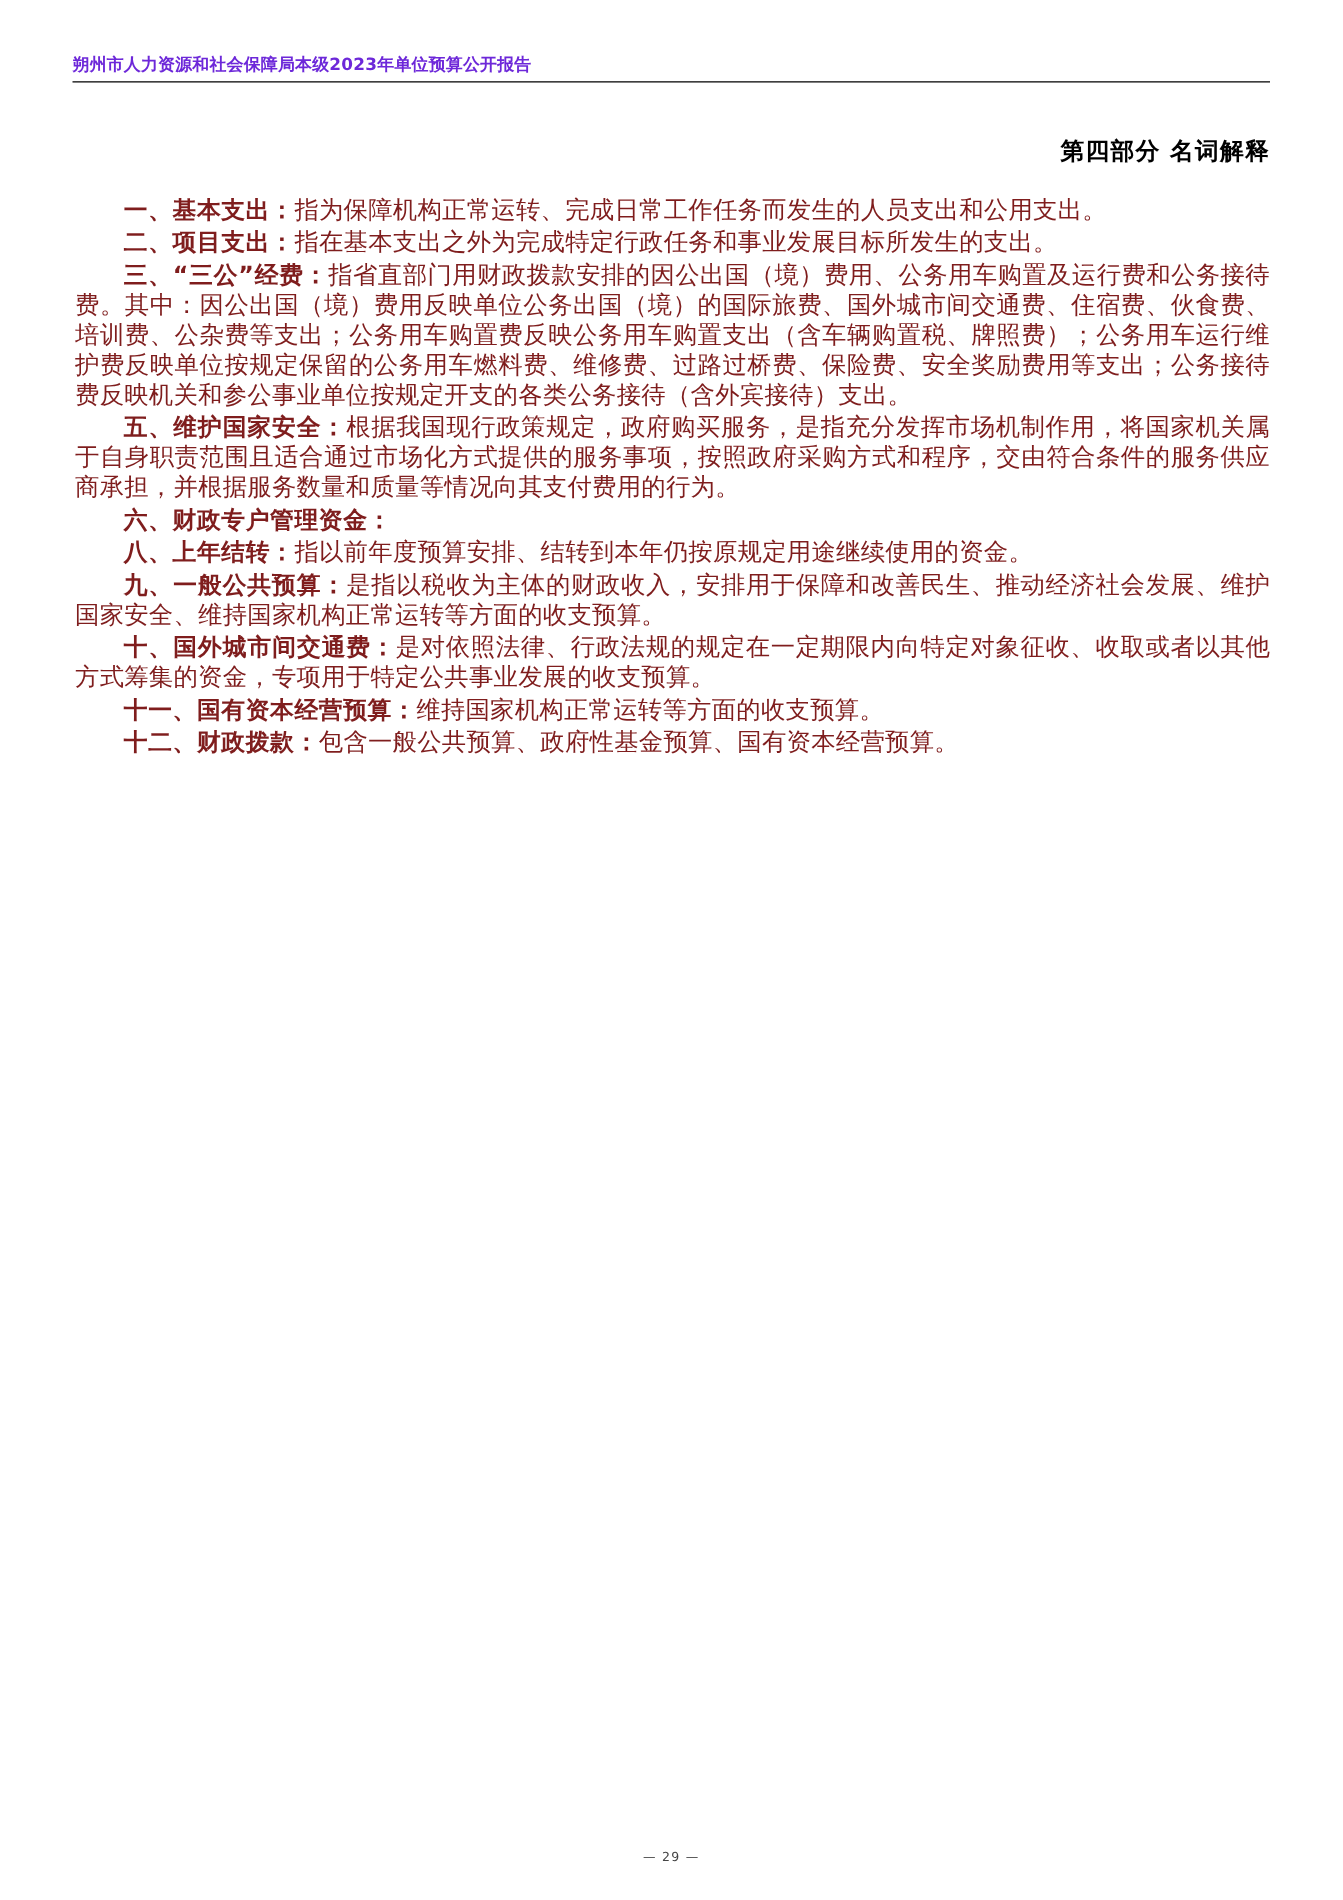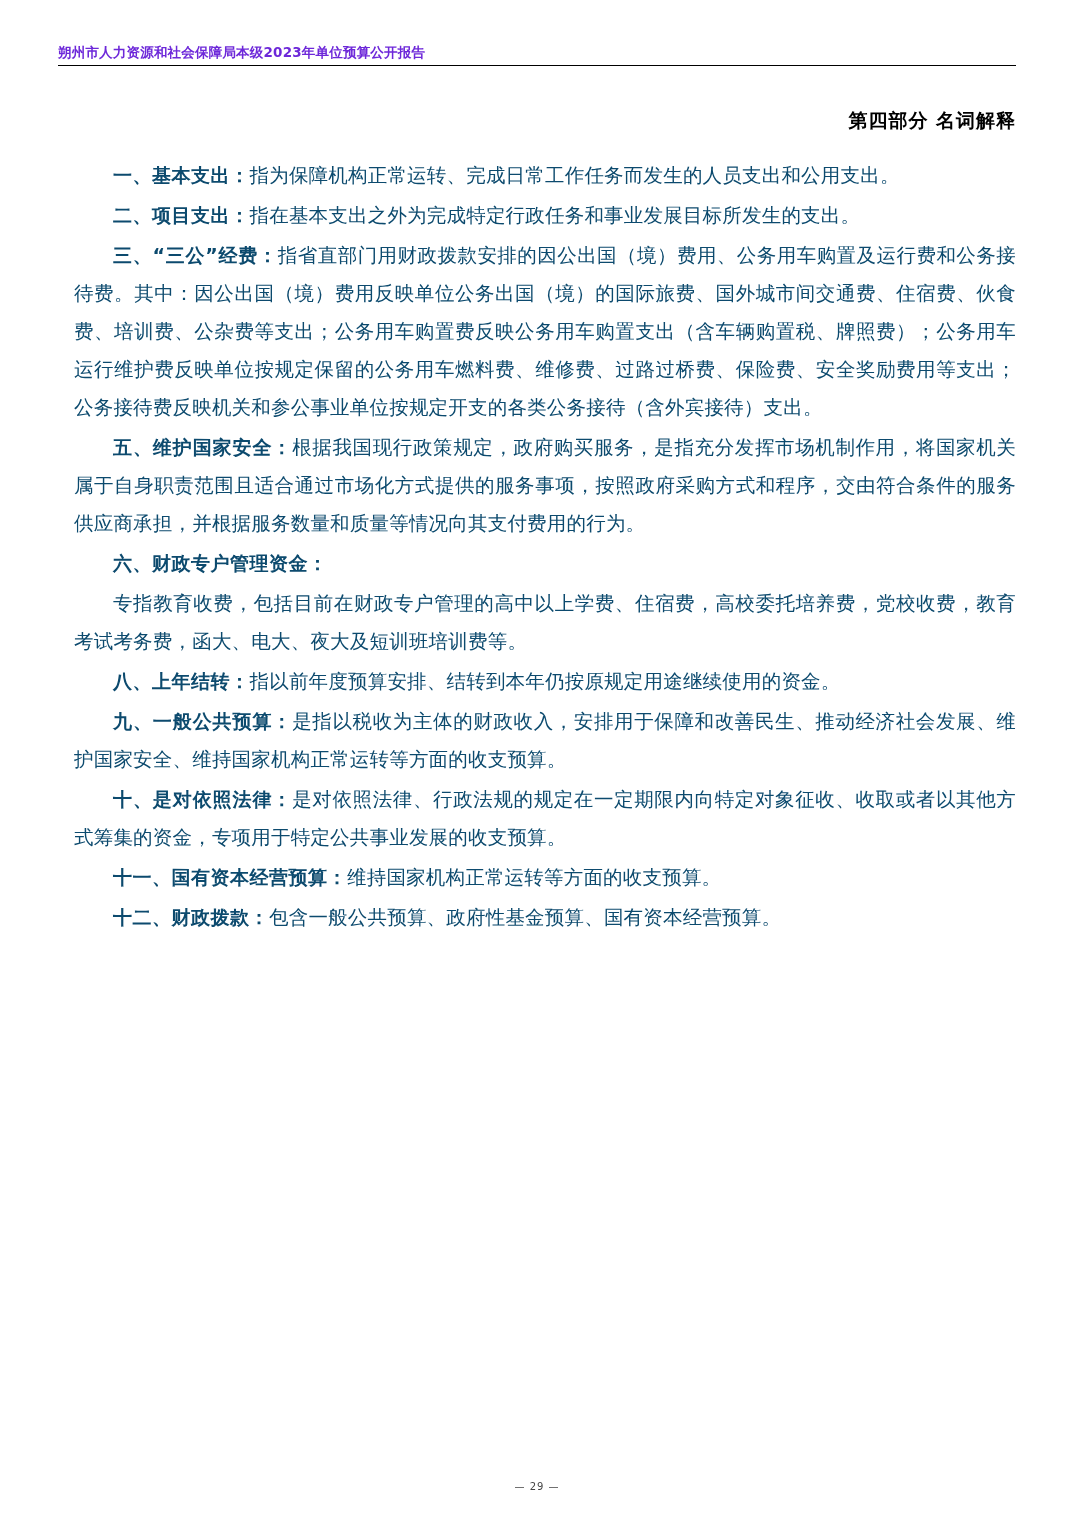--- a/index.html
+++ b/index.html
@@ -56,27 +56,27 @@
   .doc-title {
     text-align: right;
     font-family: "DejaVu Sans", "Liberation Sans", sans-serif;
     font-size: 19px;
     font-weight: bold;
     letter-spacing: 1px;
     margin: 16px 0 22px 0;
     color: #000;
   }
   p.para {
-    margin: 0 0 1px 16px;
+    margin: 0 0 1px 2px;
     font-size: 19.5px;
-    line-height: 38px;
+    line-height: 24px;
     text-align: justify;
     text-justify: inter-ideograph;
     text-indent: 2em;
-    color: #0c4a6e;
+    color: #7f1d1d;
     letter-spacing: 0.2px;
   }
   p.para.noindent {
     text-indent: 2em;
   }
   .term {
     font-weight: bold;
     font-family: "DejaVu Sans", "Liberation Sans", sans-serif;
     font-size: 19px;
     letter-spacing: 0.5px;
@@ -122,35 +122,32 @@
 
 
     <p class="para">
       <span class="term">五、维护国家安全：</span><span>根据我国现行政策规定，政府购买服务，是指充分发挥市场机制作用，将国家机关属于自身职责范围且适合通过市场化方式提供的服务事项，按照政府采购方式和程序，交由符合条件的服务供应商承担，并根据服务数量和质量等情况向其支付费用的行为。</span>
     </p>
 
     <p class="para">
       <span class="term">六、财政专户管理资金：</span><span></span>
     </p>
 
-    <p class="para noindent">
-      <span class="term"></span><span>专指教育收费，包括目前在财政专户管理的高中以上学费、住宿费，高校委托培养费，党校收费，教育考试考务费，函大、电大、夜大及短训班培训费等。</span>
-    </p>
 
 
     <p class="para">
       <span class="term">八、上年结转：</span><span>指以前年度预算安排、结转到本年仍按原规定用途继续使用的资金。</span>
     </p>
 
     <p class="para">
       <span class="term">九、一般公共预算：</span><span>是指以税收为主体的财政收入，安排用于保障和改善民生、推动经济社会发展、维护国家安全、维持国家机构正常运转等方面的收支预算。</span>
     </p>
 
     <p class="para">
-      <span class="term">十、是对依照法律：</span><span>是对依照法律、行政法规的规定在一定期限内向特定对象征收、收取或者以其他方式筹集的资金，专项用于特定公共事业发展的收支预算。</span>
+      <span class="term">十、国外城市间交通费：</span><span>是对依照法律、行政法规的规定在一定期限内向特定对象征收、收取或者以其他方式筹集的资金，专项用于特定公共事业发展的收支预算。</span>
     </p>
 
     <p class="para">
       <span class="term">十一、国有资本经营预算：</span><span>维持国家机构正常运转等方面的收支预算。</span>
     </p>
 
     <p class="para">
       <span class="term">十二、财政拨款：</span><span>包含一般公共预算、政府性基金预算、国有资本经营预算。</span>
     </p>
 

